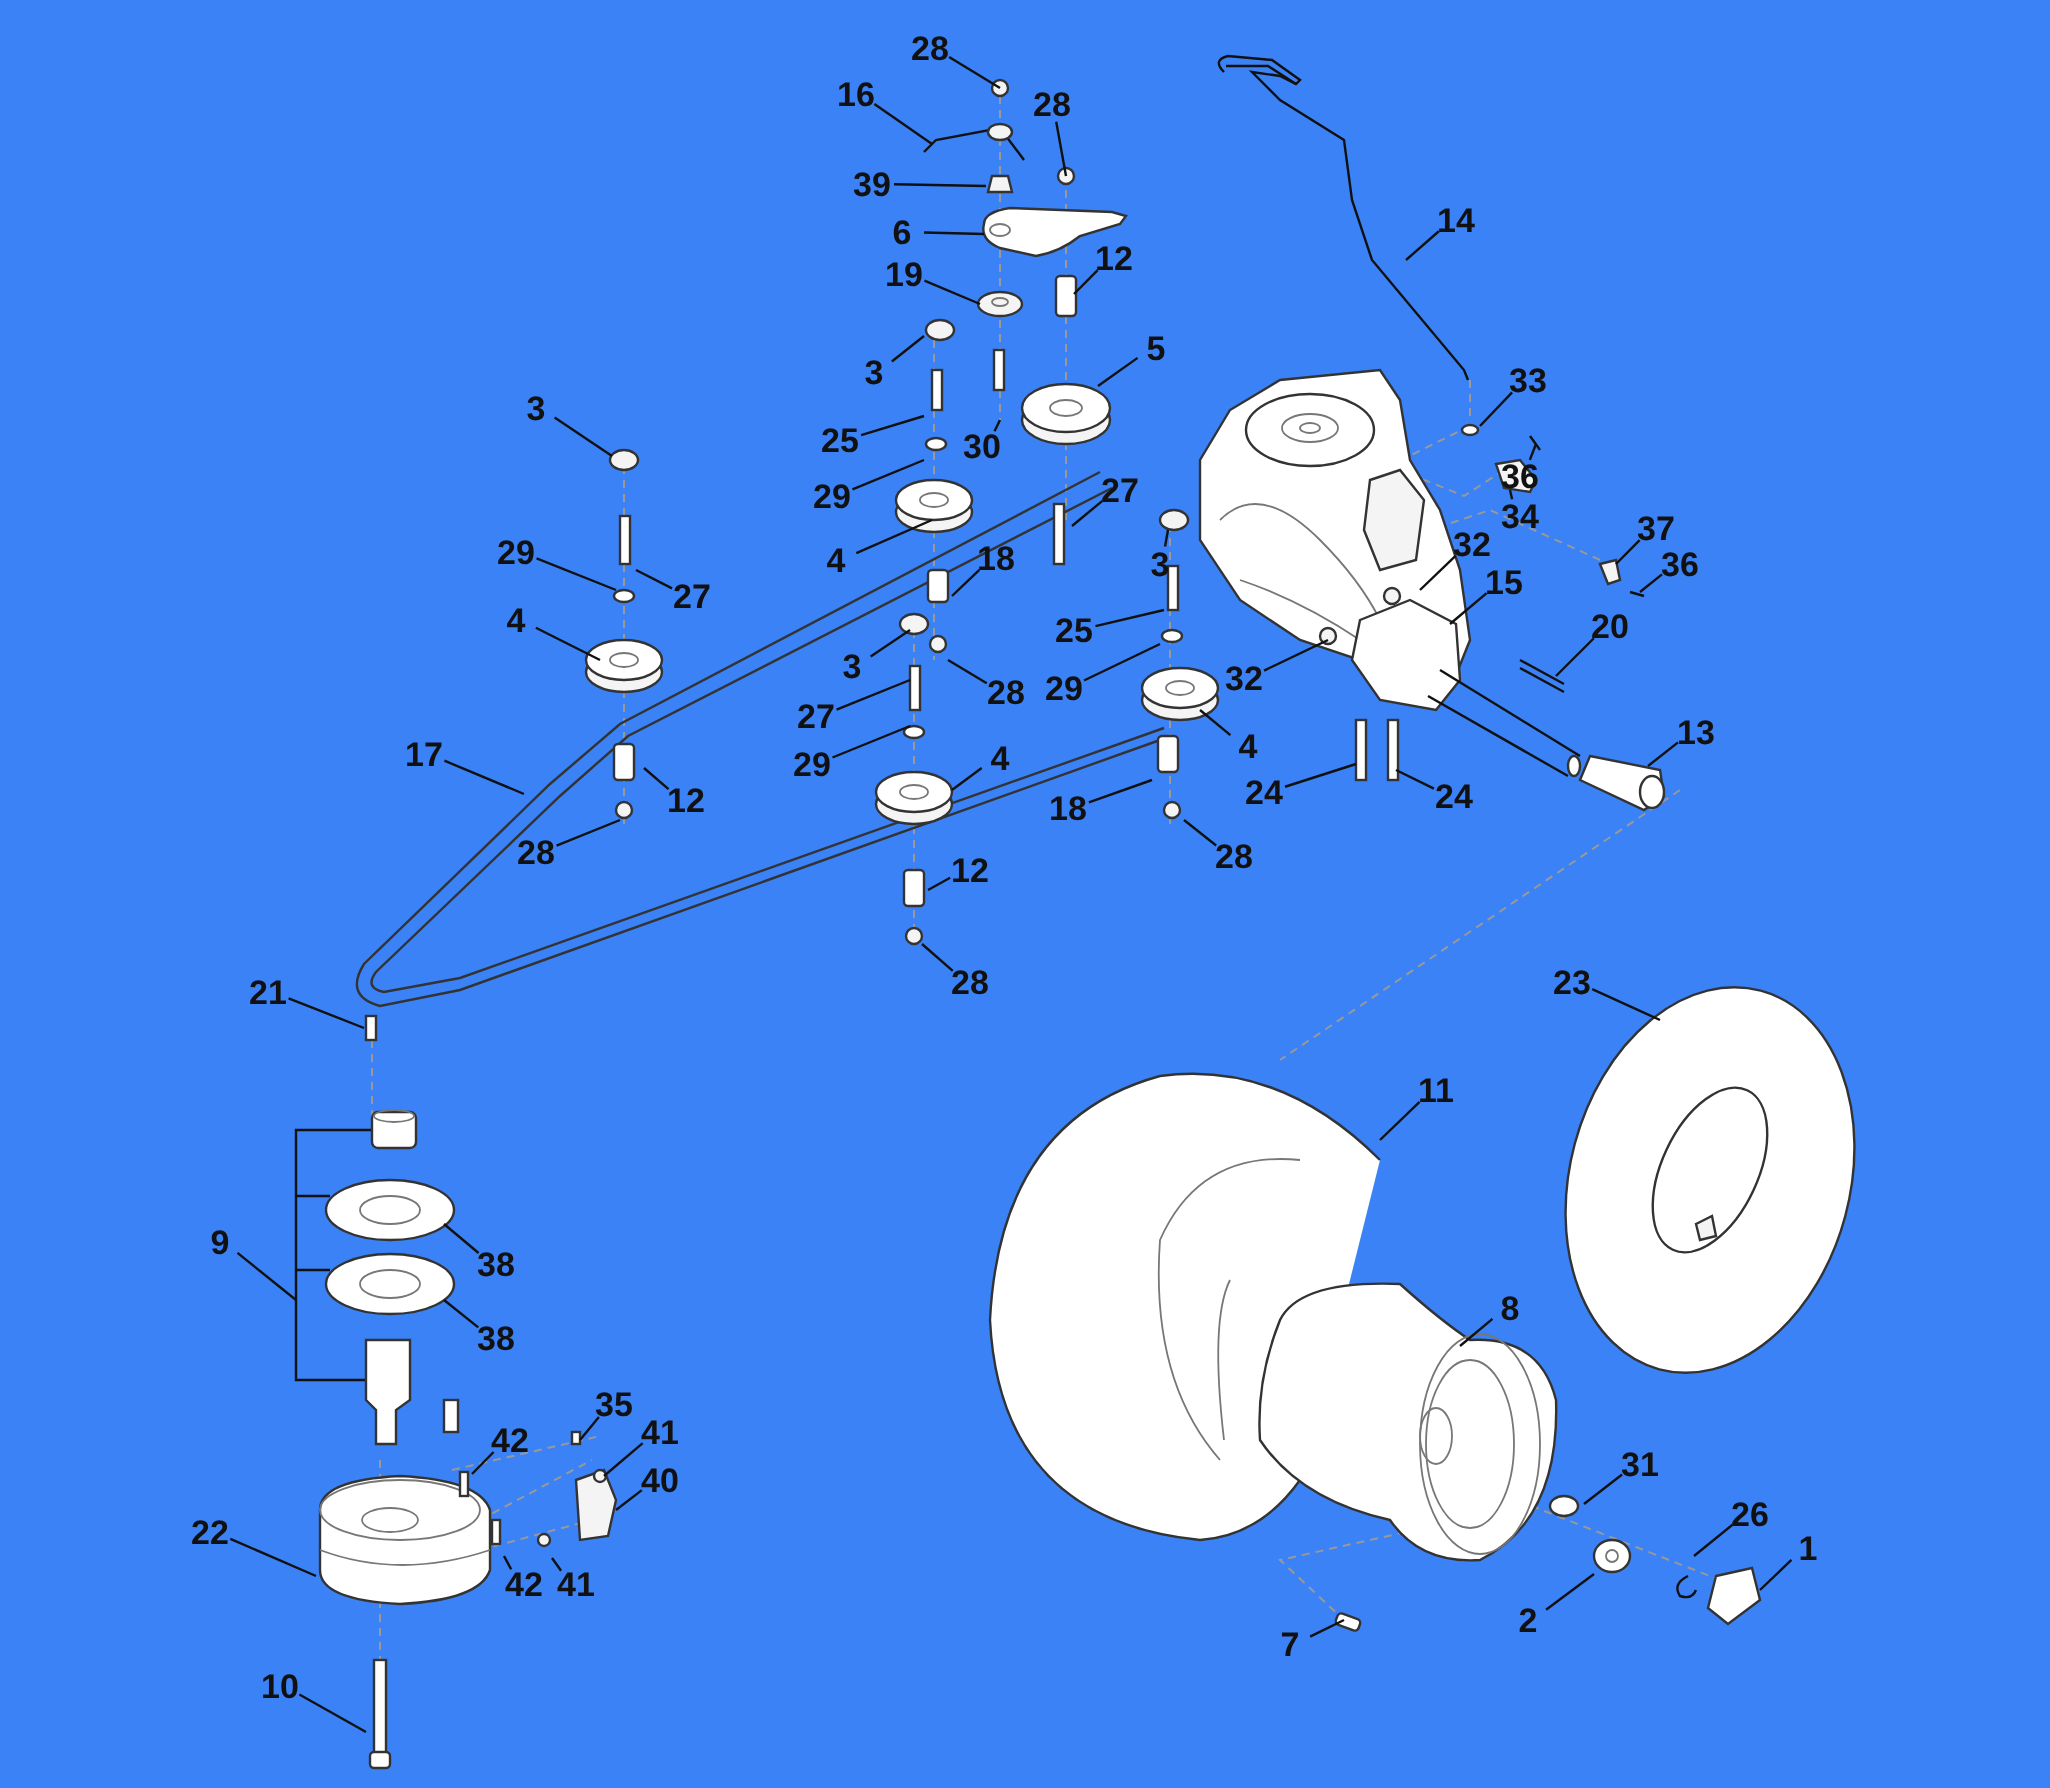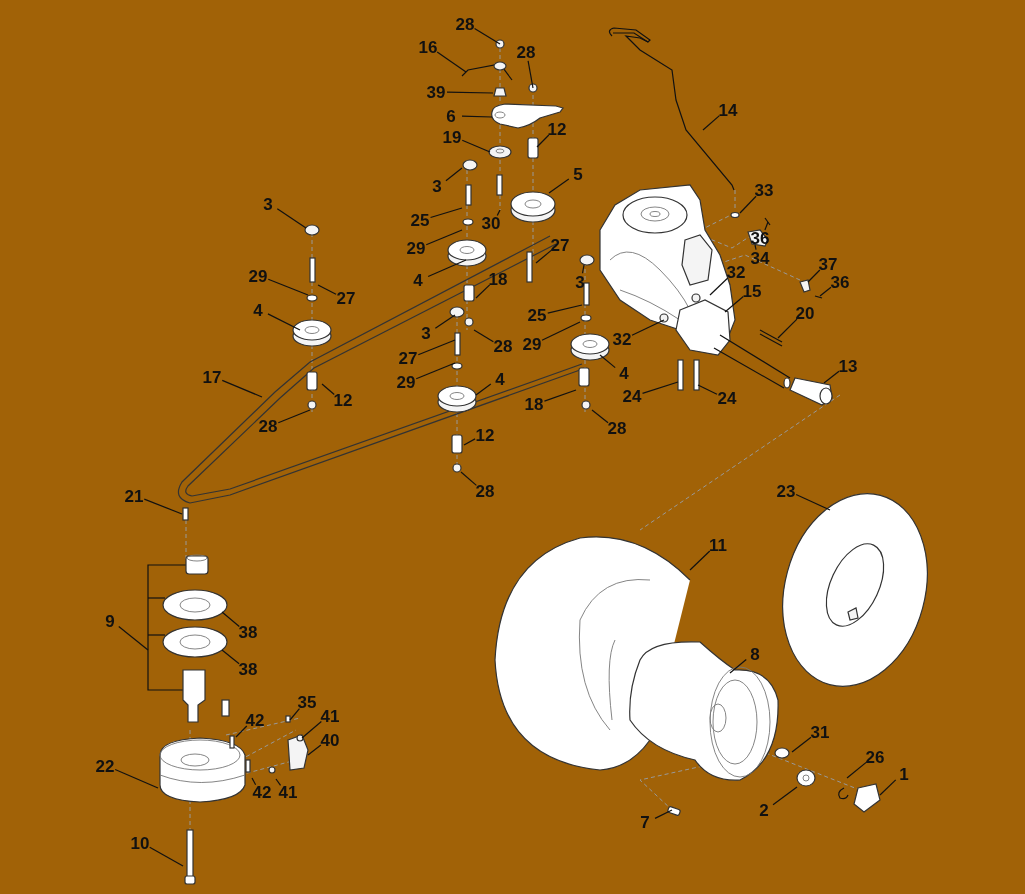--- a/index.html
+++ b/index.html
@@ -1,16 +1,16 @@
 <!DOCTYPE html>
 <html><head>
 <meta charset="utf-8">
 <style>
   html, body { margin:0; padding:0; background:#ffffff; }
-  #canvas { position:relative; width:1025px; height:894px; overflow:hidden; background:#a16207; }
+  #canvas { position:relative; width:1025px; height:894px; overflow:hidden; background:#3b82f6; }
   svg#art { position:absolute; left:0; top:0; }
   .lbl { font-family:"Liberation Sans", sans-serif; font-weight:bold; font-size:17px; fill:#111; }
   .ln { stroke:#111; stroke-width:1.2; fill:none; }
   .dash { stroke:#999; stroke-width:1; stroke-dasharray:4 3; fill:none; }
   .part { stroke:#333; stroke-width:1.2; fill:#f4f4f4; }
   .partw { stroke:#333; stroke-width:1.2; fill:#fff; }
   .thin { stroke:#777; stroke-width:0.9; fill:none; }
   .belt { stroke:#333; stroke-width:1.2; fill:none; }
 </style>
 </head>

